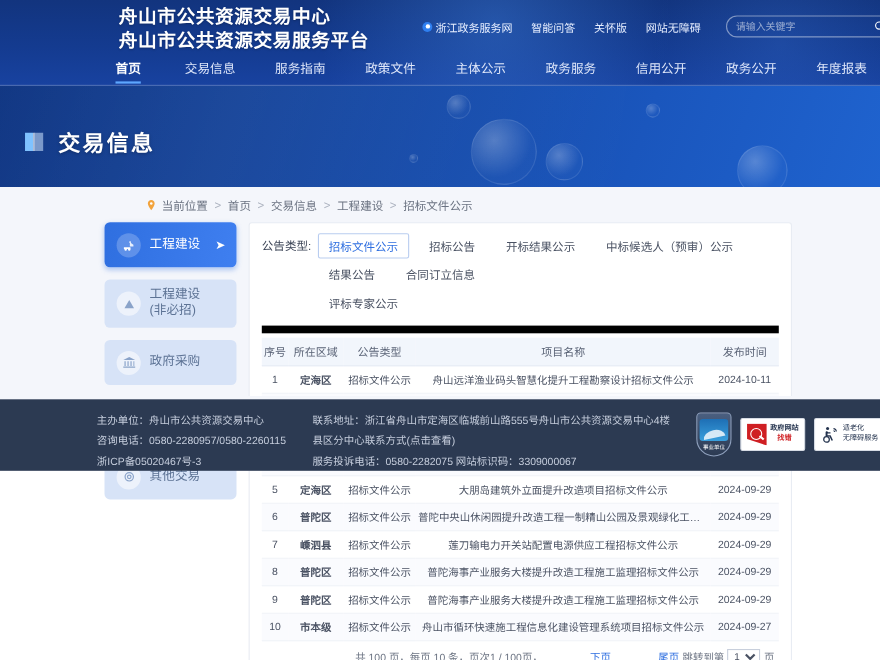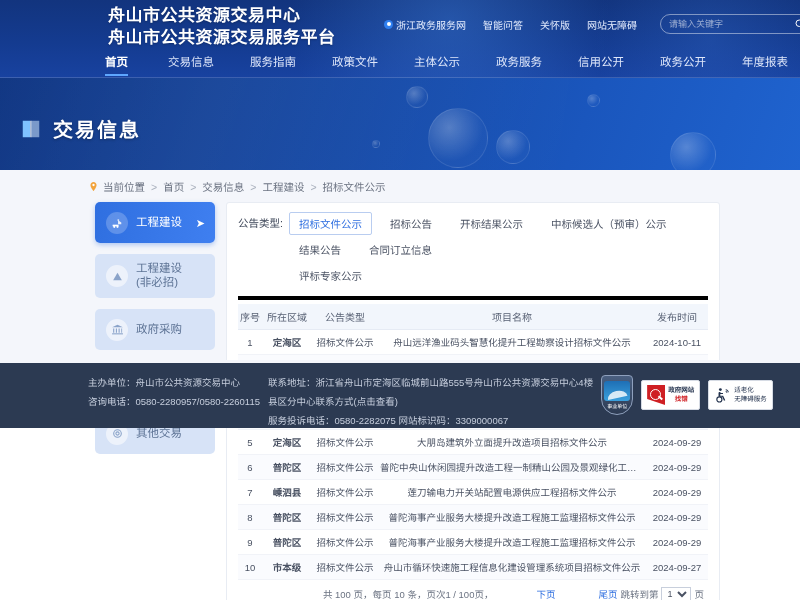--- a/index.html
+++ b/index.html
@@ -142,21 +142,21 @@
 
   
   .page-body {
     position: relative;
     background: #f4f6fb;
     height: 258px;
   }
   .crumb {
     display: flex; align-items: center; gap: 4px;
     padding: 9px 0 8px 88px;
-    font-size: 10.5px; color: #6b7382;
+    font-size: 10.5px; color: #6b7382; margin-left: 44px;
   }
   .pin-ico { width: 11px; height: 11px; flex: 0 0 11px; }
   .crumb .sep { color: #a9b0bd; margin: 0 2px; }
   .crumb .c-item { color: #6b7382; cursor: pointer; }
   .crumb .c-label { color: #6b7382; }
 
   .content-wrap {
     display: flex; gap: 11px;
     padding: 0 80px 0 95px;
   }
@@ -198,21 +198,21 @@
     background: #ffffff;
     border: 1px solid #e8ecf3;
     border-radius: 3px;
     padding: 9px 11px 6px 11px;
     min-height: 300px;
   }
   .filter-row {
     display: flex; align-items: flex-start; flex-wrap: wrap;
     font-size: 10.5px; color: #4a5263;
     padding-bottom: 6px;
-    border-bottom: 4px solid #000000;
+    border-bottom: 7px solid #000000;
   }
   .filter-label { color: #3c4557; padding: 3px 6px 3px 0; white-space: nowrap; }
   .filter-tabs { display: flex; flex-wrap: wrap; flex: 1; }
   .ftab {
     padding: 3px 9px; margin: 0 8px 3px 0;
     border: 1px solid transparent; border-radius: 2px;
     color: #4a5263; white-space: nowrap; cursor: pointer;
   }
   .ftab.active {
     color: #2f6fe0;
@@ -258,21 +258,21 @@
   .footer {
     position: absolute; left: 0; right: 0; bottom: 0;
     height: 68px;
     background: #2c3a52;
     border-top: 3px solid #f4f6fb;
     color: #c6cedd;
   }
   .footer-inner {
     display: flex; align-items: flex-start;
     padding: 10px 55px 0 88px;
-    gap: 8px;
+    gap: 24px;
   }
   .fcol { font-size: 9.5px; line-height: 2.0; white-space: nowrap; }
   .fcol .flnk { color: #c6cedd; cursor: pointer; }
   .fcol2 { flex: 1; }
   .fbadges { display: flex; align-items: center; gap: 8px; margin-top: 2px; }
   .badge-shield {
     width: 32px; height: 40px;
     background: linear-gradient(180deg,#4a5f80,#2c3a52);
     border: 1px solid #8fa0bd;
     border-radius: 4px 4px 16px 16px;
@@ -575,20 +575,21 @@
       </div>
 
     </div>
   </div>
 
   <div class="footer">
     <div class="footer-inner">
       <div class="fcol">
         <div>主办单位：舟山市公共资源交易中心</div>
         <div>咨询电话：0580-2280957/0580-2260115</div>
+        <div>浙ICP备05020467号-3</div>
       </div>
       <div class="fcol fcol2">
         <div>联系地址：浙江省舟山市定海区临城前山路555号舟山市公共资源交易中心4楼</div>
         <div class="flnk">县区分中心联系方式(点击查看)</div>
         <div>服务投诉电话：0580-2282075    网站标识码：3309000067</div>
       </div>
       <div class="fbadges">
 
         <div class="badge-shield">
           <div class="sh-top"></div>

